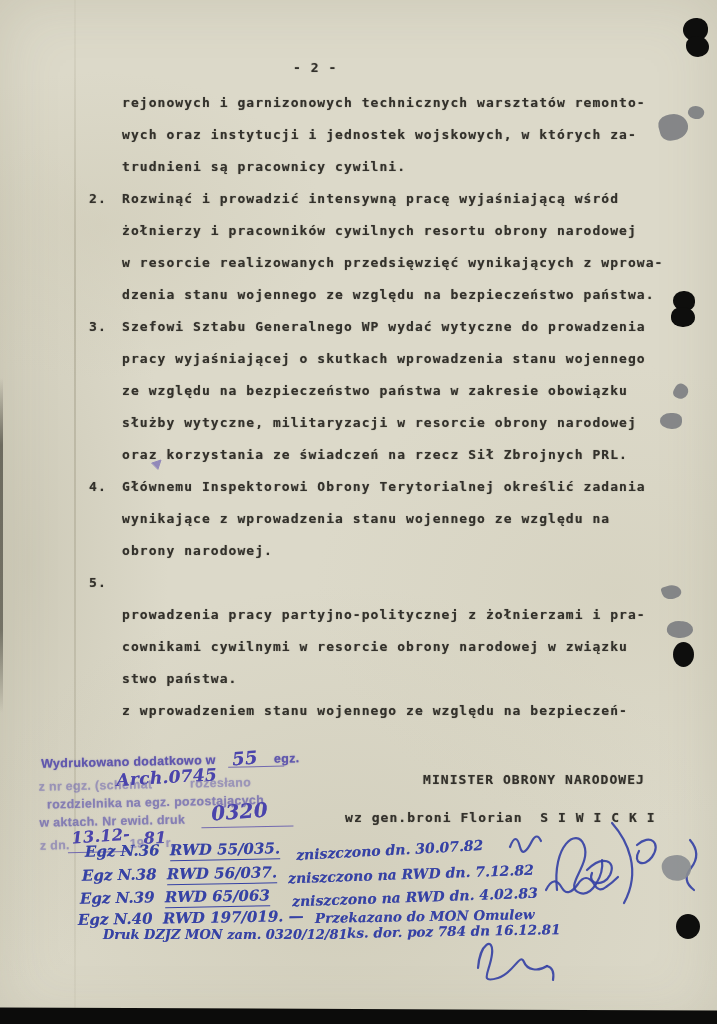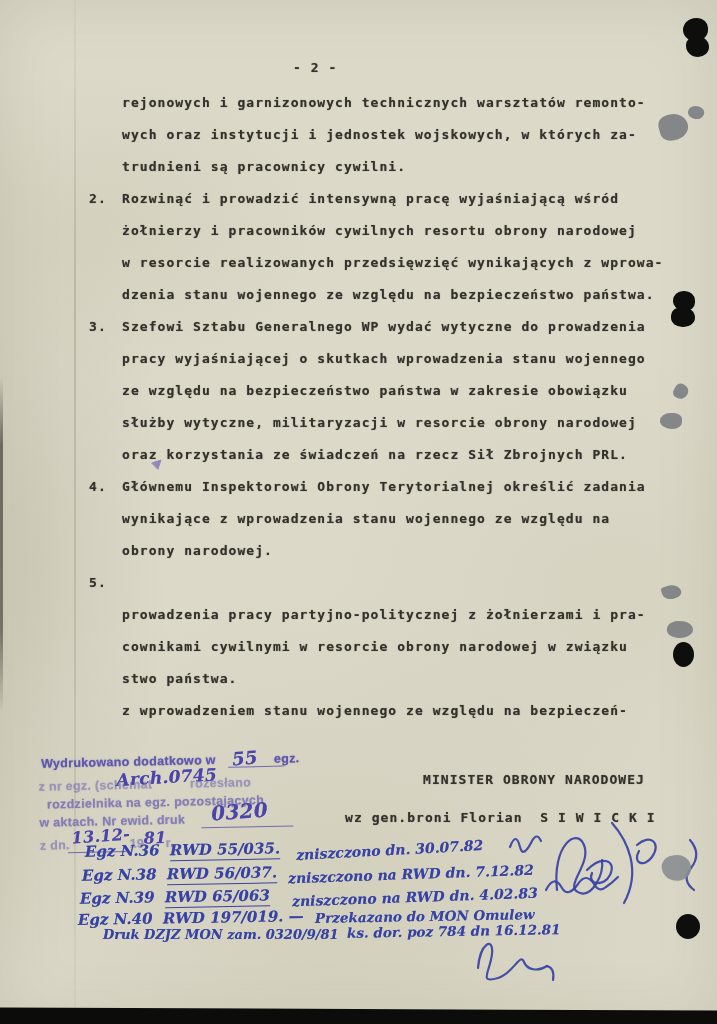--- a/index.html
+++ b/index.html
@@ -139,21 +139,21 @@
     <span class="stamp-hw" style="top:15px;left:84px;font-size:17px;transform:rotate(-2deg);">Arch.0745</span>
     <span class="stamp-hw" style="top:49px;left:178px;font-size:20px;transform:rotate(-3deg);">0320</span>
     <span class="stamp-hw" style="top:73px;left:38px;font-size:16px;transform:rotate(-3deg);">13.12-</span>
     <span class="stamp-hw" style="top:76px;left:110px;font-size:16px;">81</span>
   </div>
 
   <div class="hw" style="left:85px;top:841px;font-size:15px;transform:rotate(-1deg);"><span>Egz N.36</span>  <span class="hw-val">RWD 55/035.</span></div>
   <div class="hw" style="left:82px;top:865px;font-size:15px;transform:rotate(-1deg);"><span>Egz N.38</span>  <span class="hw-val">RWD 56/037.</span></div>
   <div class="hw" style="left:80px;top:888px;font-size:15px;transform:rotate(-1deg);"><span>Egz N.39</span>  <span class="hw-val">RWD 65/063</span></div>
   <div class="hw" style="left:78px;top:909px;font-size:15px;transform:rotate(-1deg);"><span>Egz N.40</span>  <span>RWD 197/019. —</span></div>
-  <div class="hw" style="left:103px;top:927px;font-size:13px;">Druk DZJZ MON zam. 0320/9/81</div>
+  <div class="hw" style="left:103px;top:927px;font-size:13px;">Druk DZJZ MON zam. 0320/12/81</div>
 
   <div class="hw" style="left:296px;top:842px;font-size:14px;transform:rotate(-3deg);">zniszczono dn. 30.07.82</div>
   <div class="hw" style="left:288px;top:866px;font-size:14px;transform:rotate(-2deg);">zniszczono na RWD dn. 7.12.82</div>
   <div class="hw" style="left:292px;top:889px;font-size:14px;transform:rotate(-2deg);">zniszczono na RWD dn. 4.02.83</div>
   <div class="hw" style="left:315px;top:908px;font-size:13.5px;transform:rotate(-1deg);">Przekazano do MON Omulew</div>
   <div class="hw" style="left:347px;top:923px;font-size:13.5px;transform:rotate(-1deg);">ks. dor. poz 784 dn 16.12.81</div>
 
   <svg class="sig" style="left:492px;top:815px;" width="215" height="100" viewBox="0 0 215 100">
     <path d="M18,32 q6,-16 10,0 q3,12 12,-6 q5,-9 9,0"></path>
     <path d="M65,75 C60,30 85,12 92,30 C100,50 70,72 88,78 C100,82 112,60 110,45"></path>

